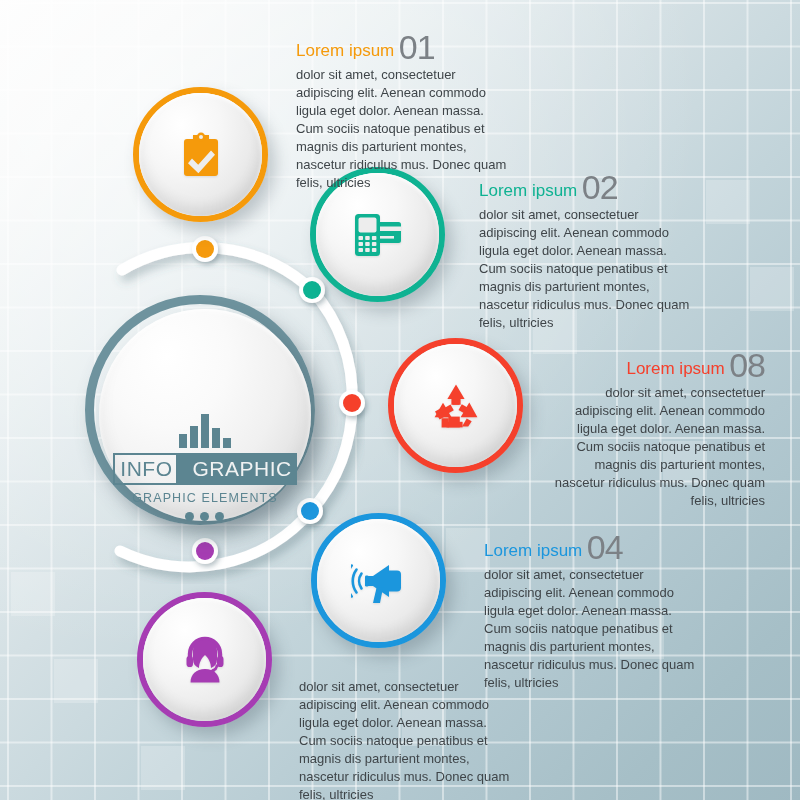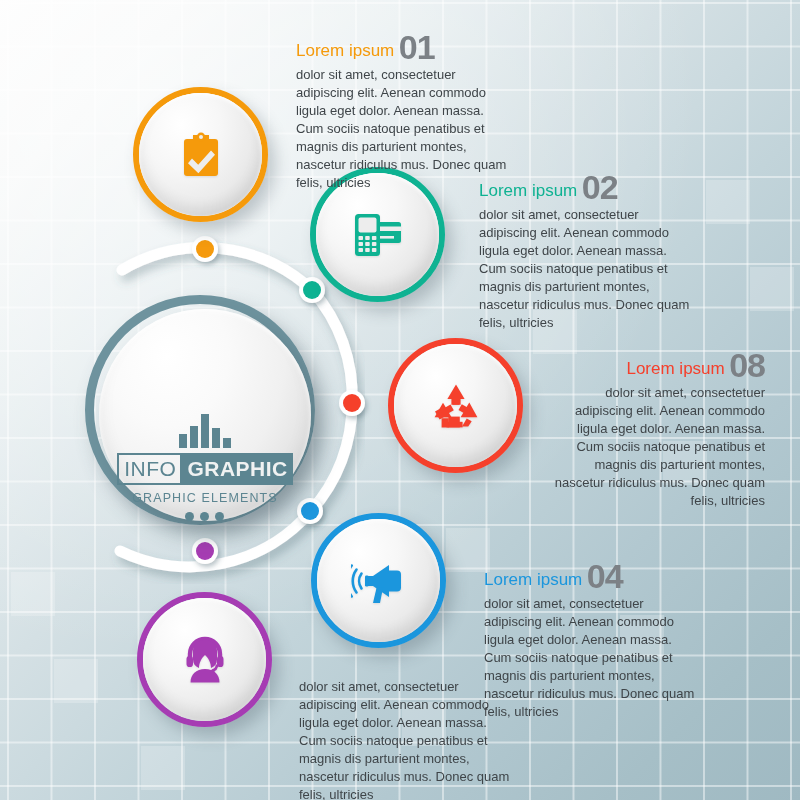--- a/index.html
+++ b/index.html
@@ -139,22 +139,21 @@
   }
   .logo-info {
     border: 2px solid #5c8591;
     border-right: none;
     color: #5c8591;
     padding: 3px 4px 4px 5px;
   }
   .logo-graphic {
     background: #5c8591;
     color: #f0f2f2;
-    padding: 5px 5px 6px 7px;
-    font-weight: bold;
+    padding: 5px 5px 6px 16px;
   }
   .logo-sub {
     margin-top: 6px;
     font-size: 12.5px;
     letter-spacing: 1.1px;
     color: #5c8591;
   }
   .logo-dots {
     margin-top: 7px;
     display: flex;
@@ -176,21 +175,21 @@
     margin-bottom: 2px;
     white-space: nowrap;
   }
   .txt .head .lbl {
     font-size: 17px;
     font-weight: normal;
   }
   .txt .head .num {
     font-size: 34px;
     color: #7c8186;
-    font-weight: bold;
+    font-weight: normal;
     letter-spacing: -1px;
     vertical-align: -3px;
   }
   .txt .body {
     font-size: 13px;
     line-height: 1.38;
     color: #3f4549;
   }
   .right { text-align: right; }
 </style>
@@ -394,21 +393,21 @@
   </div>
 
   <div class="txt right" style="left:553px; top:348px;">
     <div class="head">
       <span class="lbl" style="color:#f5402c">Lorem ipsum</span>
       <span class="num">08</span>
     </div>
     <div class="body">dolor sit amet, consectetuer adipiscing elit. Aenean commodo ligula eget dolor. Aenean massa. Cum sociis natoque penatibus et magnis dis parturient montes, nascetur ridiculus mus. Donec quam felis, ultricies</div>
   </div>
 
-  <div class="txt" style="left:484px; top:559px;">
+  <div class="txt" style="left:484px; top:530px;">
     <div class="head">
       <span class="lbl" style="color:#1b96dd">Lorem ipsum</span>
       <span class="num">04</span>
     </div>
     <div class="body">dolor sit amet, consectetuer adipiscing elit. Aenean commodo ligula eget dolor. Aenean massa. Cum sociis natoque penatibus et magnis dis parturient montes, nascetur ridiculus mus. Donec quam felis, ultricies</div>
   </div>
 
   <div class="txt" style="left:299px; top:678px;">
     <div class="body">dolor sit amet, consectetuer adipiscing elit. Aenean commodo ligula eget dolor. Aenean massa. Cum sociis natoque penatibus et magnis dis parturient montes, nascetur ridiculus mus. Donec quam felis, ultricies</div>
   </div>

